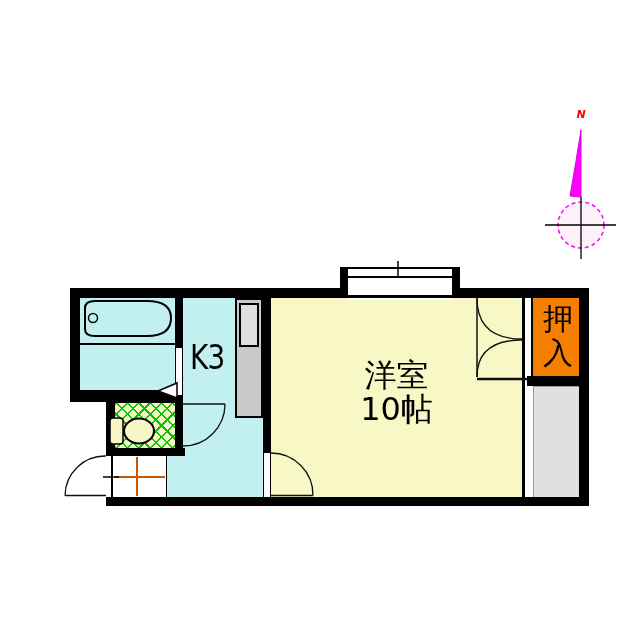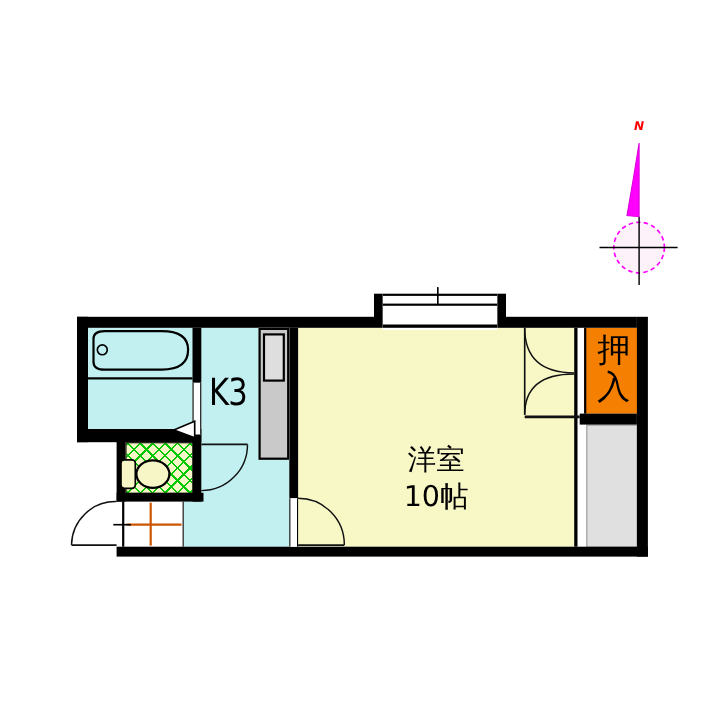--- a/index.html
+++ b/index.html
@@ -18,21 +18,21 @@
       repeating-linear-gradient(135deg,#00c800 0 1.5px,transparent 1.5px 8px);
     border:1px solid #000;
   }
   .entrance{background:#fff;}
   .doorstrip{position:absolute;background:#fff;border-left:1px solid #000;border-right:1px solid #000;}
   .counter{position:absolute;background:#c9c9c9;border:2px solid #000;}
   .sink{position:absolute;background:#dedede;border:2px solid #000;}
   .winbox{position:absolute;background:#fff;border-top:2px solid #000;}
   .label{position:absolute;color:#000;}
   .k-label{font-size:34px;transform:scaleX(.82);transform-origin:left center;letter-spacing:-1px;}
-  .main-label{width:251px;text-align:center;font-size:26px;line-height:34px;font-weight:500;margin-top:43px;}
+  .main-label{width:251px;text-align:center;font-size:32px;line-height:34px;font-weight:500;}
   .closet-label{width:34px;font-size:30px;line-height:34px;text-align:center;word-break:break-all;font-weight:500;}
   .north-label{color:#f00;font-size:11px;font-weight:bold;font-style:italic;width:20px;text-align:center;}
   svg.overlay{position:absolute;left:0;top:0;z-index:9;pointer-events:none;}
   .z1{z-index:1}.z2{z-index:2}.z3{z-index:3}.z4{z-index:4}
 </style>
 </head>
 <body>
 
 <div class="plan">
 

